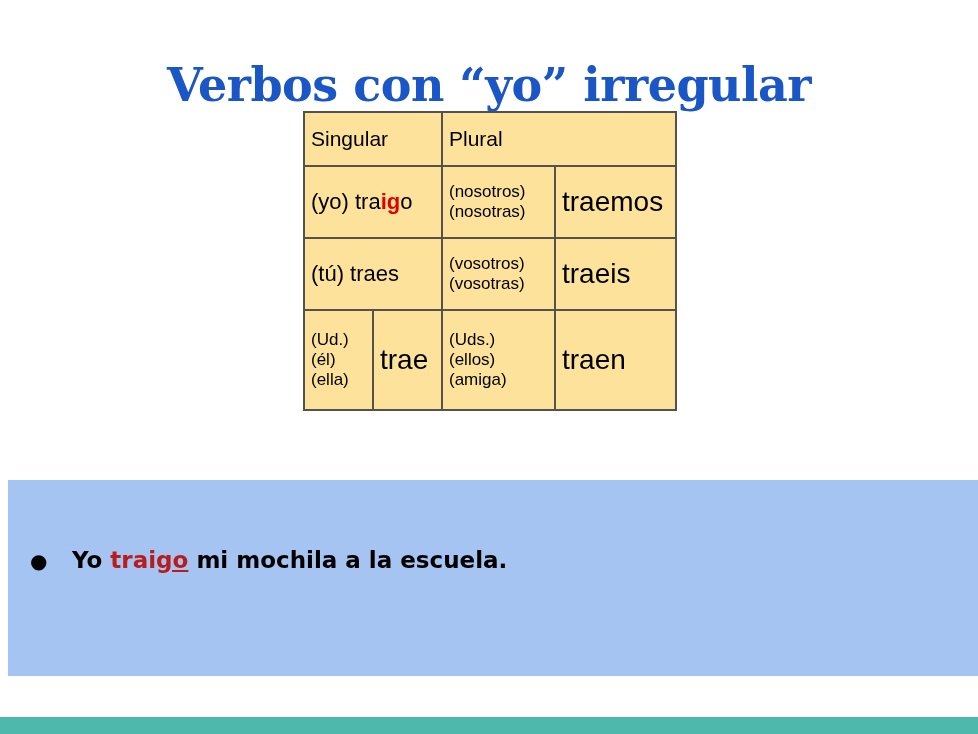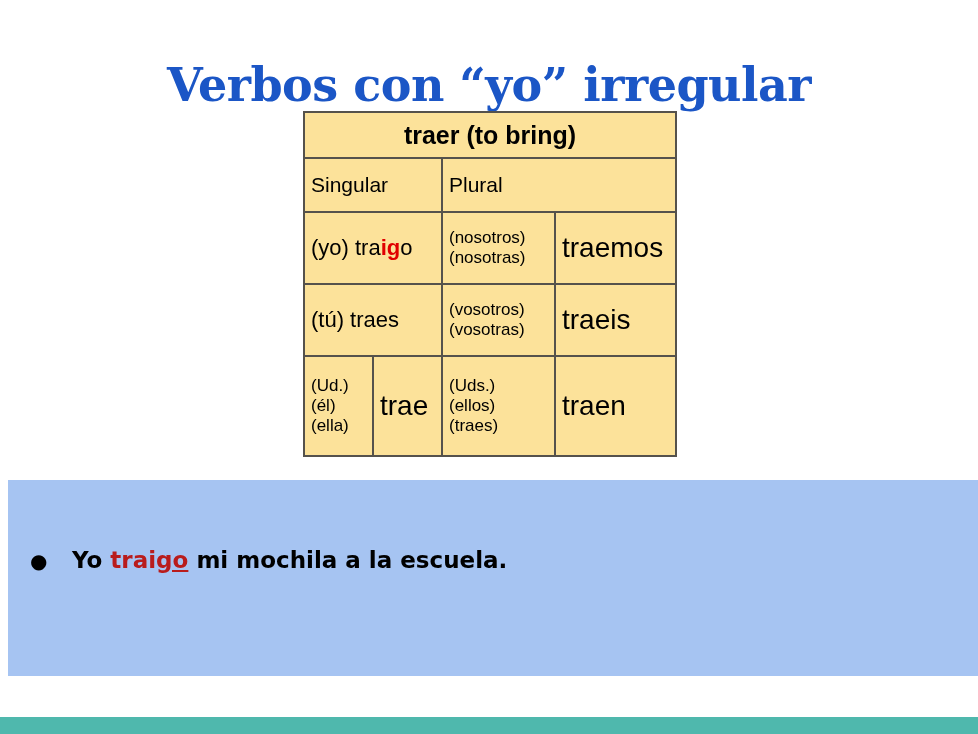--- a/index.html
+++ b/index.html
@@ -145,23 +145,20 @@
 
 <table id="conj-table">
   <colgroup>
     <col style="width:69px">
     <col style="width:69px">
     <col style="width:113px">
     <col style="width:121px">
   </colgroup>
   <tbody>
     <tr>
-      <td class="tbl-title" colspan="4">traer (to bring)</td>
-    </tr>
-    <tr>
       <td class="tbl-subhead" colspan="2">Singular</td>
       <td class="tbl-subhead" colspan="2">Plural</td>
     </tr>
 
     <tr class="row-tall">
       <td class="sing-lg" colspan="2"><span>(yo) tra</span><span class="hl-red">ig</span><span>o</span></td>
       <td class="pron-sm">
         <div>(nosotros)</div>
         <div>(nosotras)</div>
       </td>
@@ -180,21 +177,21 @@
     <tr class="row-xtall">
       <td class="pron-sm">
         <div>(Ud.)</div>
         <div>(él)</div>
         <div>(ella)</div>
       </td>
       <td class="verb-lg">trae</td>
       <td class="pron-sm">
         <div>(Uds.)</div>
         <div>(ellos)</div>
-        <div>(traes)</div>
+        <div>(amiga)</div>
       </td>
       <td class="verb-lg">traen</td>
     </tr>
   </tbody>
 </table>
 
 <div id="examples-box">
 
   <ul id="examples-list">
     <li><span class="bullet-dot">●</span><span>Yo </span><span class="hl-purple">trai</span><span class="hl-purple u-line">go</span><span> mi mochila a la escuela.</span></li>

